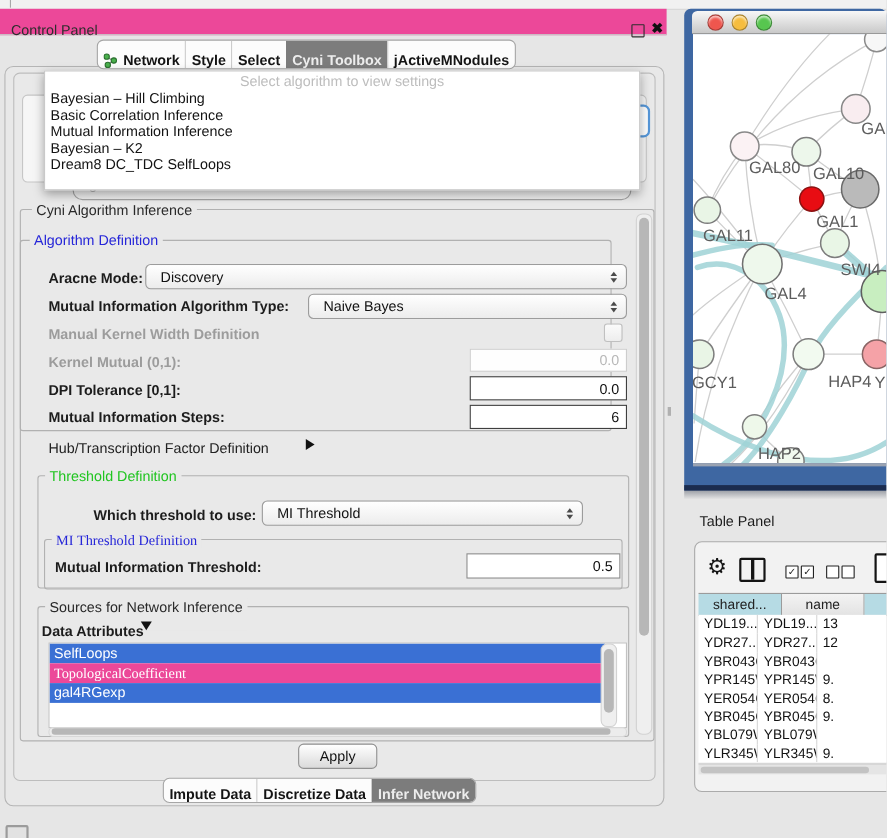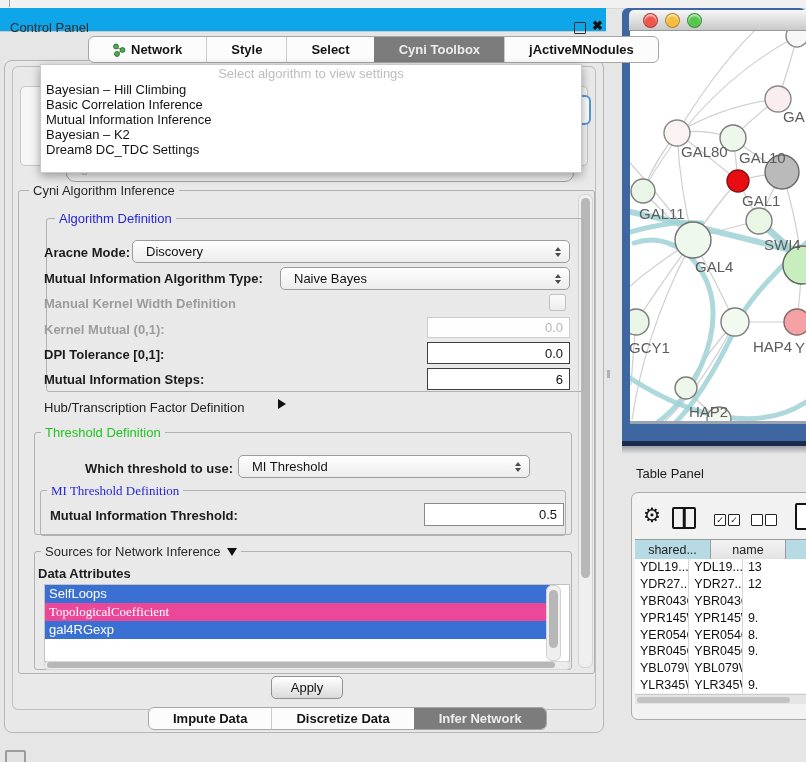--- a/index.html
+++ b/index.html
@@ -1,30 +1,30 @@
 <!DOCTYPE html>
 <html><head>
 <meta charset="utf-8">
 <style>
   html,body{margin:0;padding:0;background:#e6e6e6;font-family:"Liberation Sans",sans-serif;}
   #root{position:relative;width:806px;height:762px;overflow:hidden;background:#e6e6e6;}
   .abs{position:absolute;}
   
   #top-strip{left:0;top:0;width:806px;height:8px;background:#f1f1f1;border-bottom:1px solid #d6d6d6;}
   #top-tick{left:9px;top:0;width:1px;height:7px;background:#a8a8a8;}
-  #cp-titlebar{left:0;top:8px;width:606px;height:23px;background:#0ea5e9;border-bottom:1px solid #c8c8c8;}
+  #cp-titlebar{left:0;top:8px;width:606px;height:23px;background:#ec4899;border-bottom:1px solid #c8c8c8;}
   #cp-title{left:10px;top:12px;font-size:13px;color:#2e2e2e;}
   #float-btn{left:574px;top:14px;width:10px;height:10px;border:1.5px solid #2c2c2c;border-radius:1px;background:transparent;}
   #close-btn{left:592px;top:10px;font-size:13px;font-weight:bold;color:#111;}
   
   #outer-box{left:4px;top:60px;width:598px;height:671px;background:#e8e8e8;border:1px solid #b5b5b5;border-radius:8px;}
   #inner-box{left:12px;top:66px;width:582px;height:642px;background:#e9e9e9;border:1px solid #bdbdbd;border-radius:6px;}
   
   .tabbar{display:flex;background:#fcfcfc;border:1px solid #a6a6a6;border-radius:6px;height:25px;overflow:hidden;z-index:10;}
-  .tab{display:flex;align-items:center;gap:5px;padding:0 24px;font-size:13px;font-weight:bold;color:#141414;border-left:1px solid #cccccc;white-space:nowrap;}
+  .tab{display:flex;align-items:flex-end;gap:5px;padding:0 5px;font-size:13px;font-weight:bold;color:#141414;border-left:1px solid #cccccc;white-space:nowrap;}
   .tab:first-child{border-left:none;}
   .tab.sel{background:#7c7c7c;color:#ededed;border-left-color:#7c7c7c;}
   #tabbar{left:88px;top:36px;}
   #bottom-tabbar{left:148px;top:707px;height:21px;}
   #bottom-tabbar .tab{font-size:13px;}
   
   #hidden-panel{left:20px;top:86px;width:566px;height:78px;background:#f6f6f6;border:1px solid #c6c6c6;border-radius:5px;z-index:2;}
   #focus-frag{left:565px;top:95px;width:22px;height:26px;background:#fdfdfd;border:2.5px solid #5596d8;border-radius:6px;z-index:3;}
   #hidden-combo{left:66px;top:152px;width:508px;height:30px;background:linear-gradient(#fcfcfc,#ececec);border:1px solid #a2a2a2;border-radius:9px;z-index:3;display:flex;align-items:center;padding-left:14px;font-size:13px;color:#b2b2b2;box-sizing:border-box;}
   
@@ -140,32 +140,32 @@
     <span>galFiltered.sif default node</span>
   </div>
 
   <div class="abs" id="popup">
     <div id="popup-ph">Select algorithm to view settings</div>
     <div id="popup-items">
         <div class="popup-item">Bayesian – Hill Climbing</div>
         <div class="popup-item">Basic Correlation Inference</div>
         <div class="popup-item">Mutual Information Inference</div>
         <div class="popup-item">Bayesian – K2</div>
-        <div class="popup-item">Dream8 DC_TDC Settings</div>
+        <div class="popup-item">Dream8 DC_TDC SelfLoops</div>
       </div>
   </div>
 
   <div class="gbox" style="left:18px;top:190px;width:575px;height:482px;">
     <span class="gtitle" style="left:10px;">Cyni Algorithm Inference</span>
   </div>
   <div class="sb-track-v" style="left:578px;top:194px;width:13px;height:472px;">
     <div class="sb-thumb" style="left:1.5px;top:3px;width:9px;height:380px;"></div>
   </div>
 
-  <div class="gbox" style="left:46px;top:218px;width:536px;height:172px;">
+  <div class="gbox" style="left:18px;top:218px;width:536px;height:172px;">
     <span class="gtitle blue" style="left:8px;">Algorithm Definition</span>
   </div>
   <div class="lbl" style="left:44px;top:245px;">Aracne Mode:</div>
   <div class="combo" style="left:132px;top:240px;width:438px;height:23px;">
     <span>Discovery</span>
     <span class="arrows">
         <span class="tri-up"></span>
         <span class="tri-down"></span>
       </span>
   </div>
@@ -200,21 +200,21 @@
         <span class="tri-down"></span>
       </span>
   </div>
   <div class="gbox" style="left:40px;top:490px;width:524px;height:44px;font-family:Liberation Serif, serif;">
     <span class="gtitle blue" style="left:6px;">MI Threshold Definition</span>
   </div>
   <div class="lbl" style="left:50px;top:508px;">Mutual Information Threshold:</div>
   <div class="field soft" style="left:424px;top:503px;width:140px;height:23px;">0.5</div>
 
   <div class="gbox" style="left:34px;top:551px;width:536px;height:117px;">
-    <span class="gtitle" style="left:6px;">
+    <span class="gtitle" style="left:6px;flex-direction:column;">
       <span>Sources for Network Inference</span>
       <span class="twisty-down"></span>
     </span>
   </div>
   <div class="lbl" style="left:38px;top:566px;">Data Attributes</div>
   <div class="abs" id="src-list">
       <div class="src-item" style="background: rgb(58, 112, 212);">SelfLoops</div>
       <div class="src-item" style="background: #ec4899; font-family: Liberation Serif, serif;">TopologicalCoefficient</div>
       <div class="src-item" style="background: rgb(58, 112, 212);">gal4RGexp</div>
     </div>

